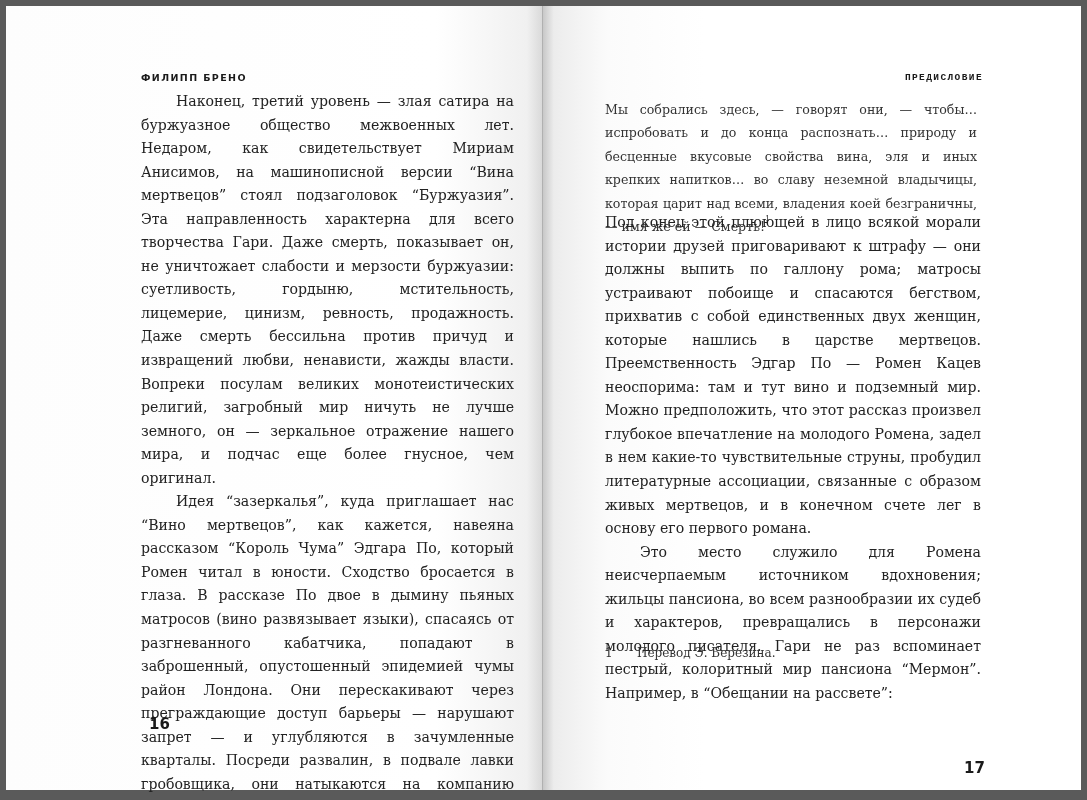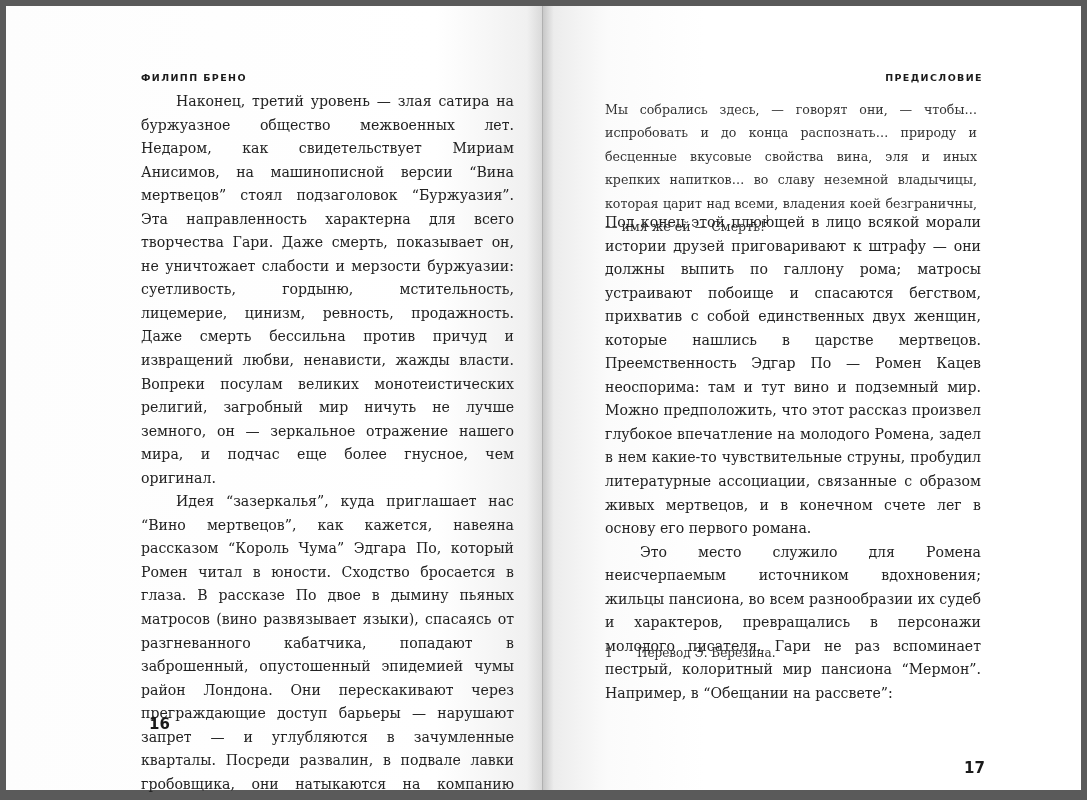--- a/index.html
+++ b/index.html
@@ -4,21 +4,21 @@
 <style>
   html, body { margin:0; padding:0; }
   body { width:1087px; height:800px; background:#5a5a5a; position:relative; overflow:hidden; }
   .spread { position:absolute; left:6px; top:6px; width:1075px; height:784px; background:#14532d; }
   .page { position:absolute; top:0; height:784px; background:#fff; }
   .page.left { left:0; width:537px; background:linear-gradient(to right,#fdfdfd 0%,#ffffff 80%,#f0f0f0 97%,#d8d8d8 100%); }
   .page.right { left:537px; width:538px; background:linear-gradient(to right,#c8c8c8 0%,#ececec 2%,#fbfbfb 12%,#ffffff 30%); }
   .spine { position:absolute; left:536px; top:0; width:2px; height:784px; background:#b0b0b0; }
   .runhead { position:absolute; top:66px; font-family:"DejaVu Sans", sans-serif; font-weight:bold; font-size:9.5px; letter-spacing:1.4px; color:#1a1a1a; }
   .left .runhead { left:135px; }
-  .right .runhead { right:98px; }
+  .right .runhead { right:98px;font-family:Liberation Mono, monospace; }
   .text { position:absolute; font-family:"DejaVu Serif", serif; font-size:14.1px; line-height:23.55px; color:#222; text-align:justify; }
   .left .text { left:135px; top:84px; width:373px; }
   .right .text.quote { left:62px; top:84px; width:372px; font-size:12.6px; line-height:23.4px; color:#333;margin-top:8px; }
   .right .text.body { left:62px; top:205px; width:376px; }
   .text p { margin:0; text-indent:0; }
   .text p.ind { text-indent:35px; }
   .footnote { position:absolute; left:62px; top:640px; font-family:"DejaVu Serif", serif; font-size:12px; color:#333; }
   .footnote .fn-num { display:inline-block; width:32px; }
   .folio { position:absolute; top:709px; font-family:"DejaVu Sans", sans-serif; font-weight:bold; font-size:15px; color:#1a1a1a; }
   .left .folio { left:143px; }

